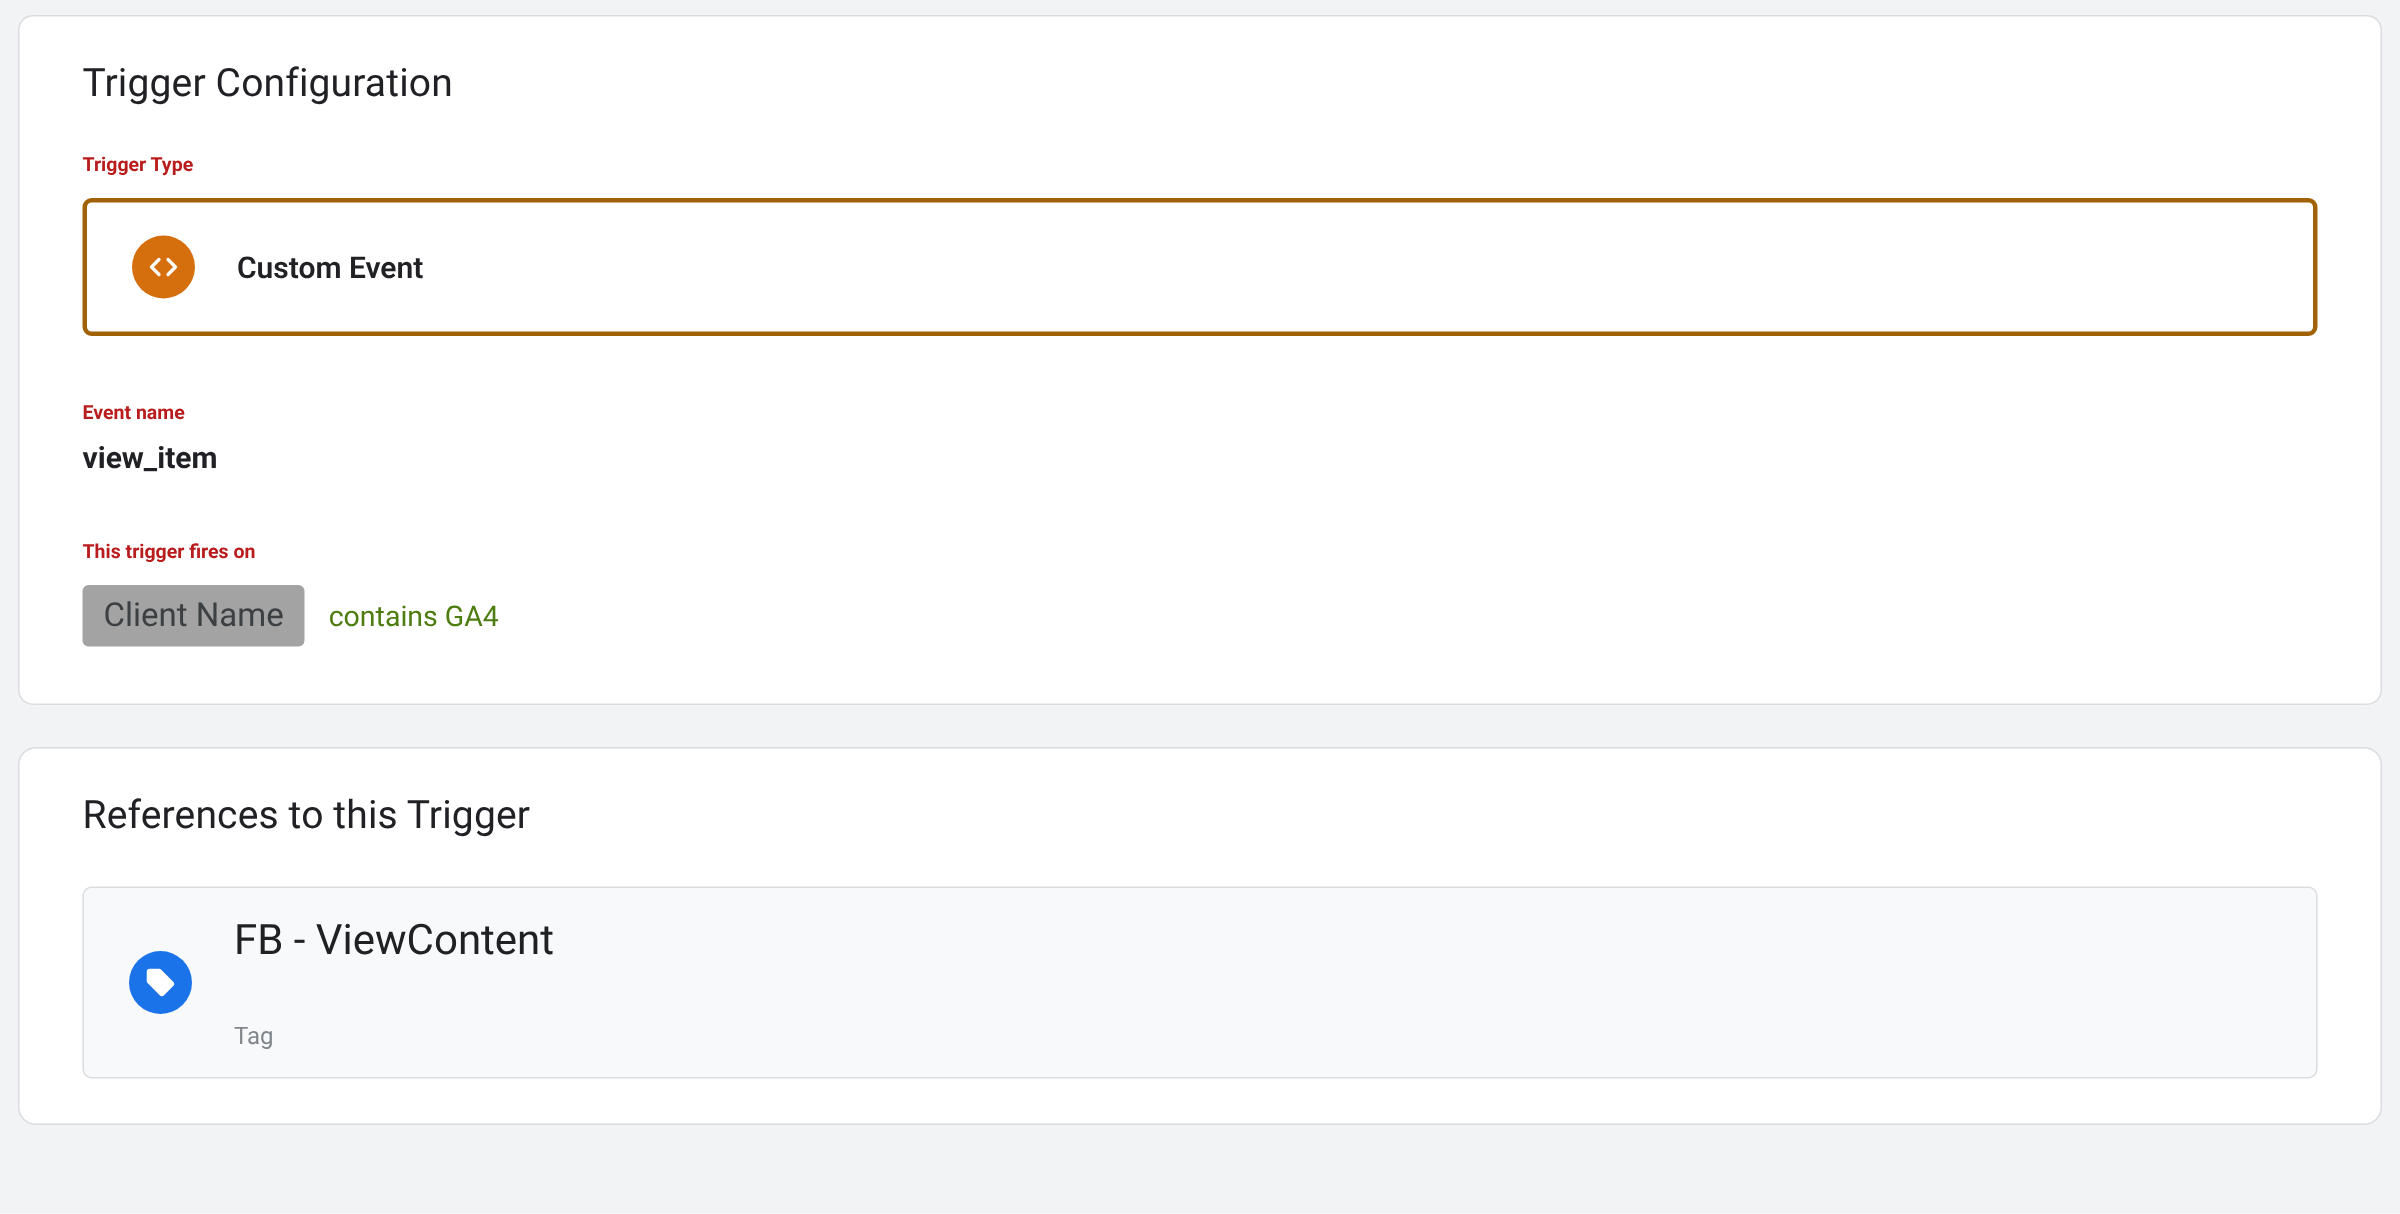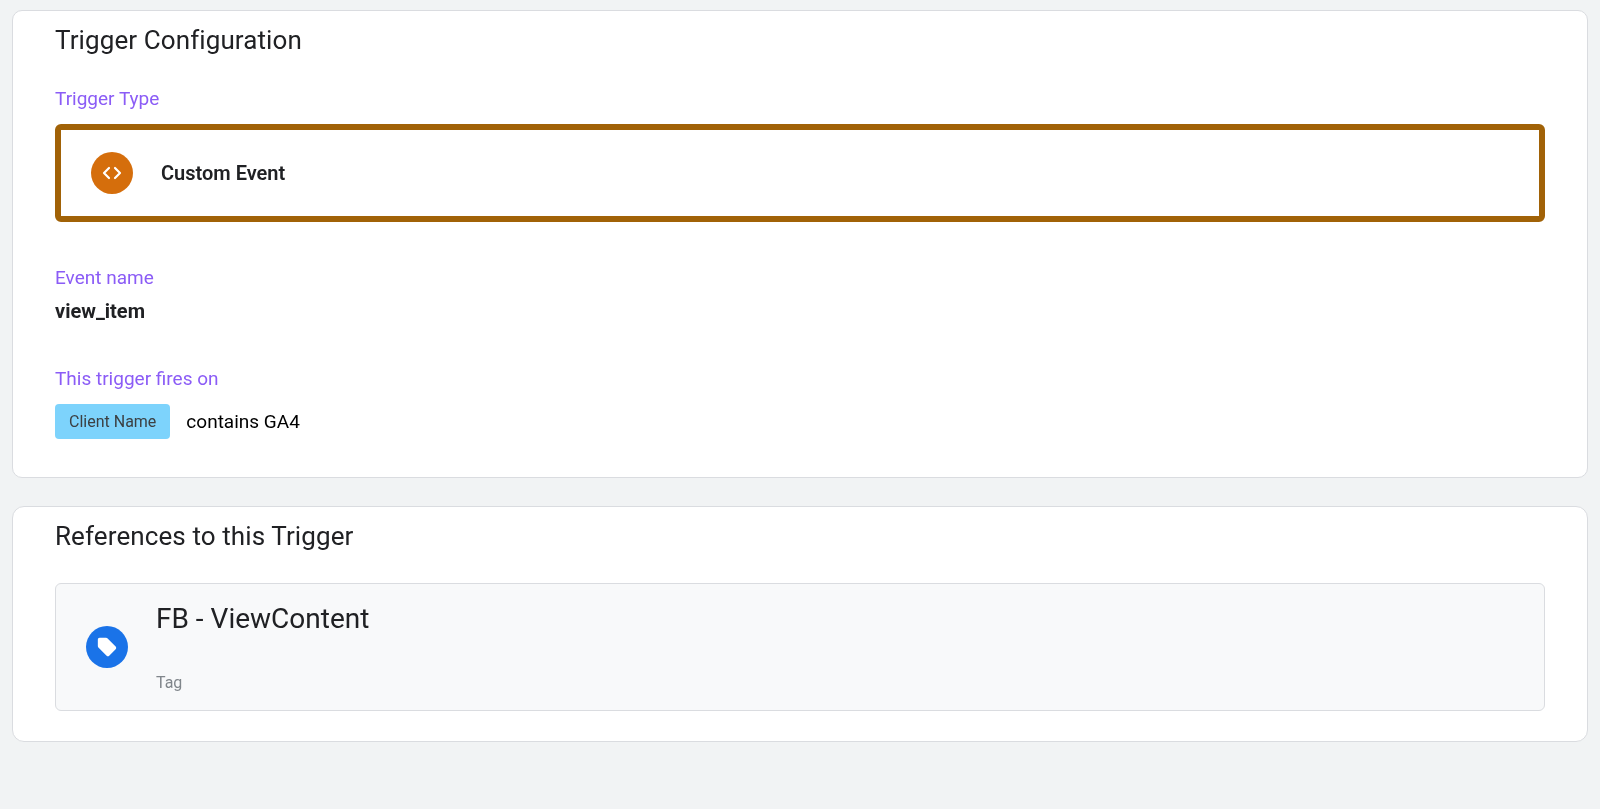--- a/index.html
+++ b/index.html
@@ -11,38 +11,38 @@
       font-family: 'Google Sans', 'Roboto', -apple-system, BlinkMacSystemFont, 'Segoe UI', Arial, sans-serif;
       background-color: #f1f3f4;
       padding: 10px 12px;
       color: #202124;
       width: 1600px;
     }
     .card {
       background-color: #ffffff;
       border: 1px solid #dadce0;
       border-radius: 10px;
-      padding: 14px 42px 38px 42px;
+      padding: 30px 42px 38px 42px;
       margin-bottom: 28px;
     }
     .card-title {
       font-size: 26px;
       font-weight: 400;
       color: #202124;
       margin-bottom: 32px;
       letter-spacing: 0.1px;
     }
     .field-label {
-      font-size: 19px;
-      color: #8b5cf6;
+      font-size: 13px;
+      color: #b91c1c;
       margin-bottom: 14px;
-      font-weight: 400;
+      font-weight: 700;
     }
     .trigger-type-box {
-      border: 6px solid #a16207;
+      border: 3px solid #a16207;
       border-radius: 6px;
       padding: 22px 30px;
       display: flex;
       align-items: center;
       gap: 28px;
       margin-bottom: 44px;
     }
     .trigger-icon {
       width: 42px;
       height: 42px;
@@ -68,30 +68,30 @@
       margin-top: -4px;
       margin-bottom: 44px;
       font-weight: 700;
     }
     .fires-on-row {
       display: flex;
       align-items: center;
       gap: 16px;
     }
     .chip {
-      background-color: #7dd3fc;
+      background-color: #a3a3a3;
       border-radius: 4px;
       padding: 8px 14px;
-      font-size: 16px;
+      font-size: 22px;
       color: #3c4043;
       font-weight: 400;
     }
     .condition-text {
       font-size: 19px;
-      color: #000000;
+      color: #4d7c0f;
       font-weight: 400;
     }
     .references-card {
       padding-bottom: 30px;
       border-radius: 12px;
     }
     .reference-item {
       border: 1px solid #dadce0;
       border-radius: 6px;
       background-color: #f8f9fa;

